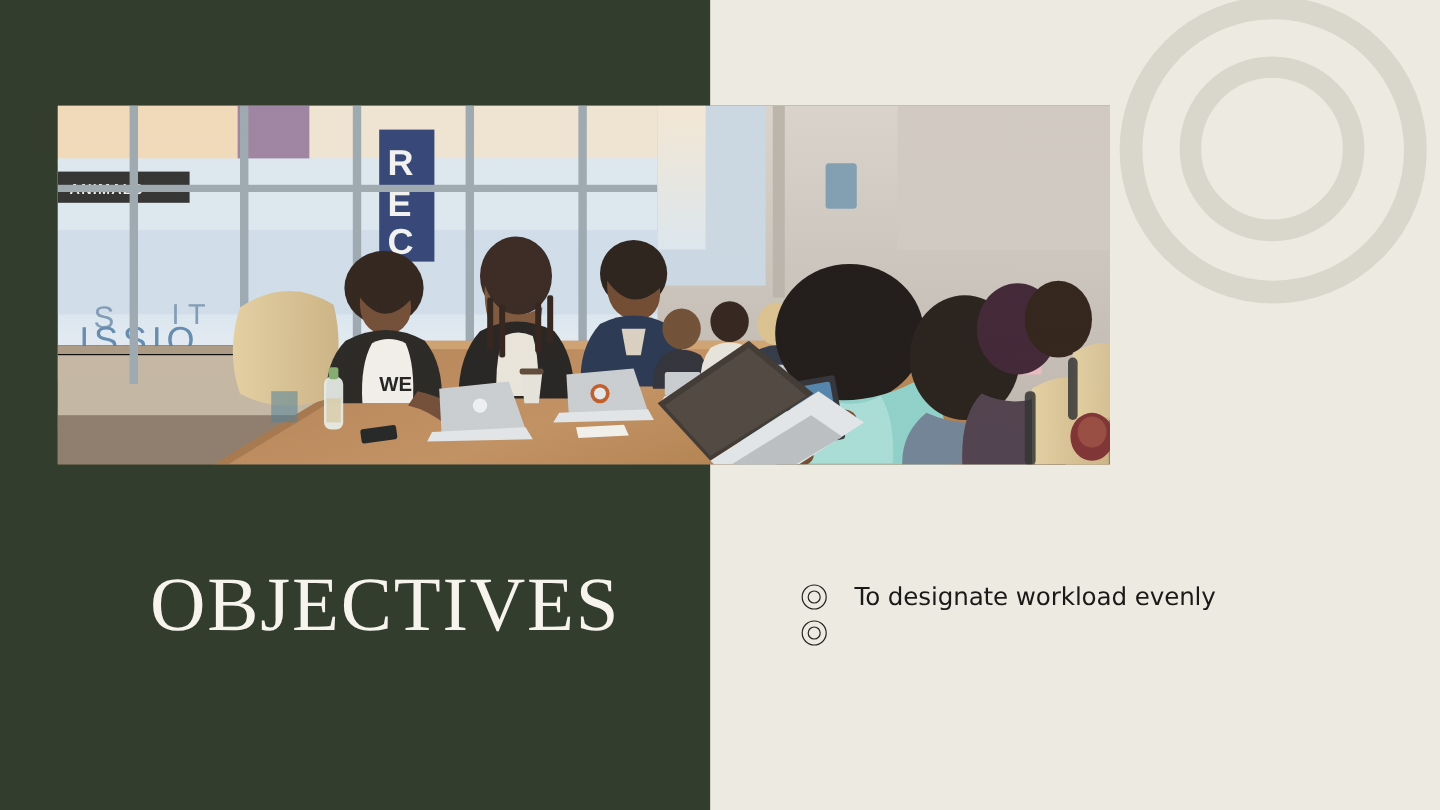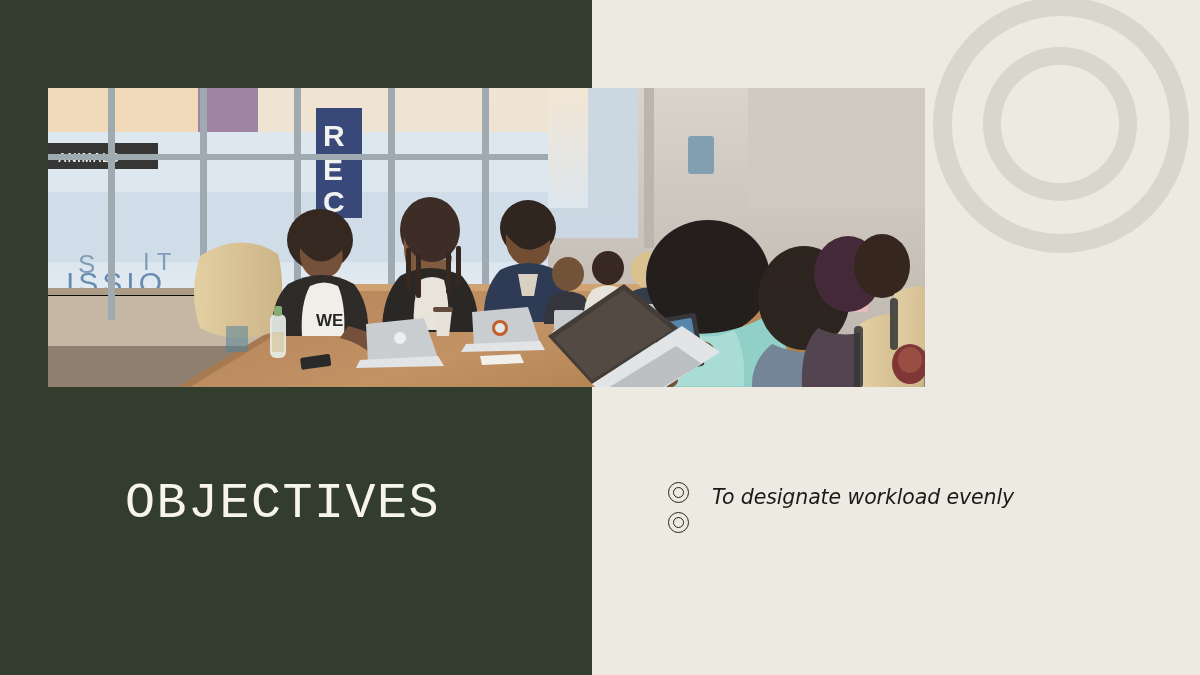--- a/index.html
+++ b/index.html
@@ -72,39 +72,39 @@
     overflow: hidden;
     background: #8A6A4C;
   }
   .photo svg { display: block; width: 100%; height: 100%; }
 
   
   .title {
     position: absolute;
     left: 125px;
     top: 468px;
-    font-family: Liberation Mono, monospace;
-    font-size: 50px;
+    font-family: Liberation Serif, serif;
+    font-size: 64px;
     line-height: 72px;
     letter-spacing: 1.5px;
     color: #F6F4ED;
     white-space: nowrap;
   }
 
   
   .bullets {
     position: absolute;
     left: 668px;
     top: 482px;
     width: 470px;
   }
   .bullet-row {
     display: flex;
+    align-items: center;
     height: 30px;
-    font-style: italic;
   }
   .bullet-marker {
     flex: 0 0 auto;
     width: 21px;
     height: 21px;
     border-radius: 50%;
     border: 1.6px solid #24241F;
     display: flex;
     align-items: center;
     justify-content: center;

